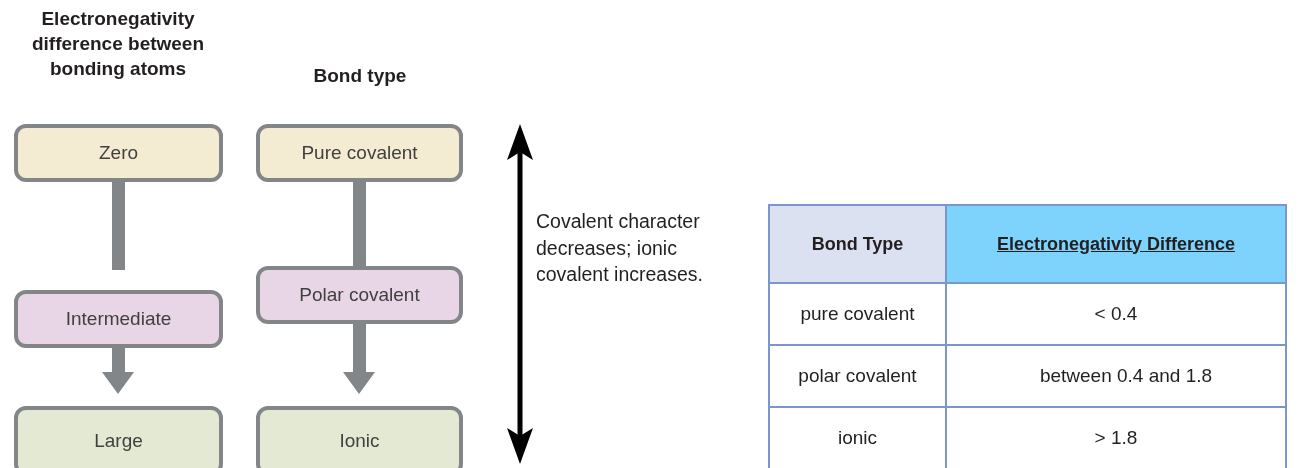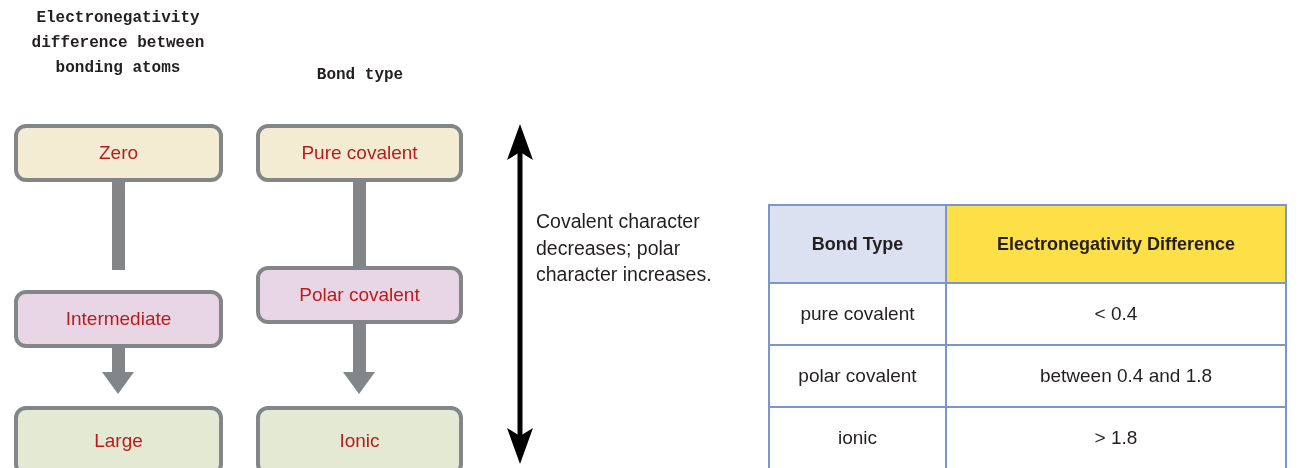--- a/index.html
+++ b/index.html
@@ -13,25 +13,24 @@
     position: relative;
     overflow: hidden;
     font-family: "Liberation Sans", sans-serif;
     color: #231f20;
   }
 
   
   .col-heading {
     position: absolute;
     font-weight: bold;
-    font-size: 16px;
+    font-size: 19px;
     line-height: 25px;
     text-align: center;
     color: #231f20;
-    font-family: Liberation Mono, monospace;
   }
   #heading-endiff {
     left: 4px;
     top: 6px;
     width: 228px;
   }
   #heading-bondtype {
     left: 258px;
     top: 63px;
     width: 204px;
@@ -40,21 +39,21 @@
   
   .flow-box {
     position: absolute;
     box-sizing: border-box;
     border: 4px solid #a16207;
     border-radius: 12px;
     display: flex;
     align-items: center;
     justify-content: center;
     font-size: 19px;
-    color: #b91c1c;
+    color: #404040;
     z-index: 3;
   }
   .col-left  { left: 14px;  width: 209px; }
   .col-right { left: 256px; width: 207px; }
   .row-1 { top: 124px; height: 58px; }
   .row-2 { top: 266px; height: 58px; }
   .row-3 { top: 406px; height: 70px; }
 
   
   .connector-bar {
@@ -174,31 +173,31 @@
 <div class="flow-box col-right row-3" id="box-right-3" style="background: rgb(228, 233, 211); border-color: rgb(131, 134, 137);">
   <span>Ionic</span>
 </div>
 
 <svg id="double-arrow" viewBox="0 0 44 340">
   <line x1="22" y1="16" x2="22" y2="324" stroke="#000000" stroke-width="5"></line>
   <polygon points="22,0 35,36 22,28 9,36" fill="#000000"></polygon>
   <polygon points="22,340 35,304 22,312 9,304" fill="#000000"></polygon>
 </svg>
 
-<div id="arrow-caption">Covalent character decreases; polar character increases.</div>
+<div id="arrow-caption">Covalent character decreases; ionic covalent increases.</div>
 
 <table id="bond-table">
   <colgroup>
     <col class="tbl-col-bond">
     <col class="tbl-col-diff">
   </colgroup>
   <thead>
     <tr>
       <th style="background: rgb(220, 225, 242); border-color: rgb(123, 150, 204);">Bond Type</th>
-      <th style="background: #fde047; border-color: rgb(123, 150, 204);">Electronegativity Difference</th>
+      <th style="background: #7dd3fc; border-color: rgb(123, 150, 204); text-decoration: underline;">Electronegativity Difference</th>
     </tr>
   </thead>
   <tbody>
     <tr>
       <td style="border-color: rgb(123, 150, 204);">pure covalent</td>
       <td style="border-color: rgb(123, 150, 204);">&lt; 0.4</td>
     </tr>
     <tr>
       <td style="border-color: rgb(123, 150, 204);">polar covalent</td>
       <td style="border-color: rgb(123, 150, 204); padding-left: 20px;">between 0.4 and 1.8</td>

